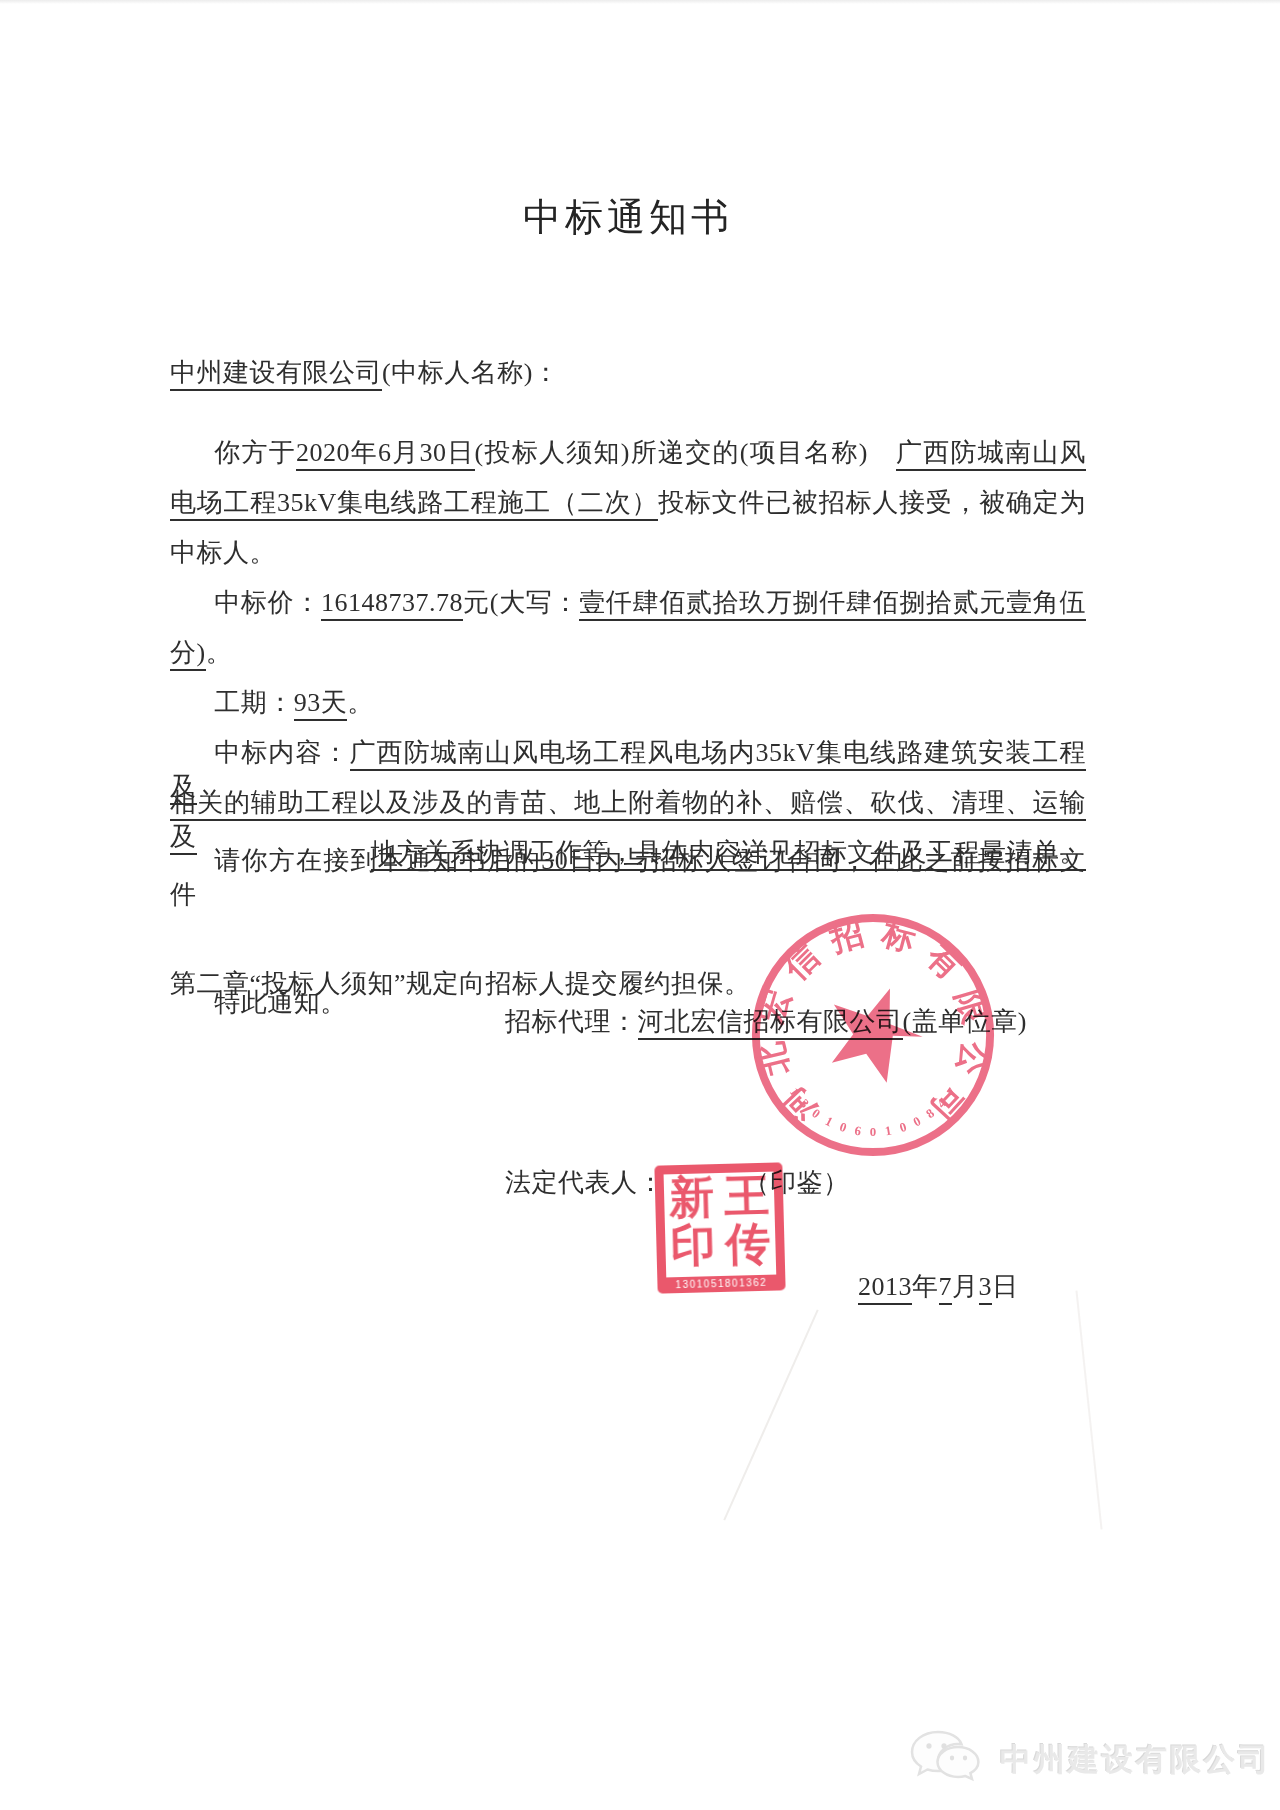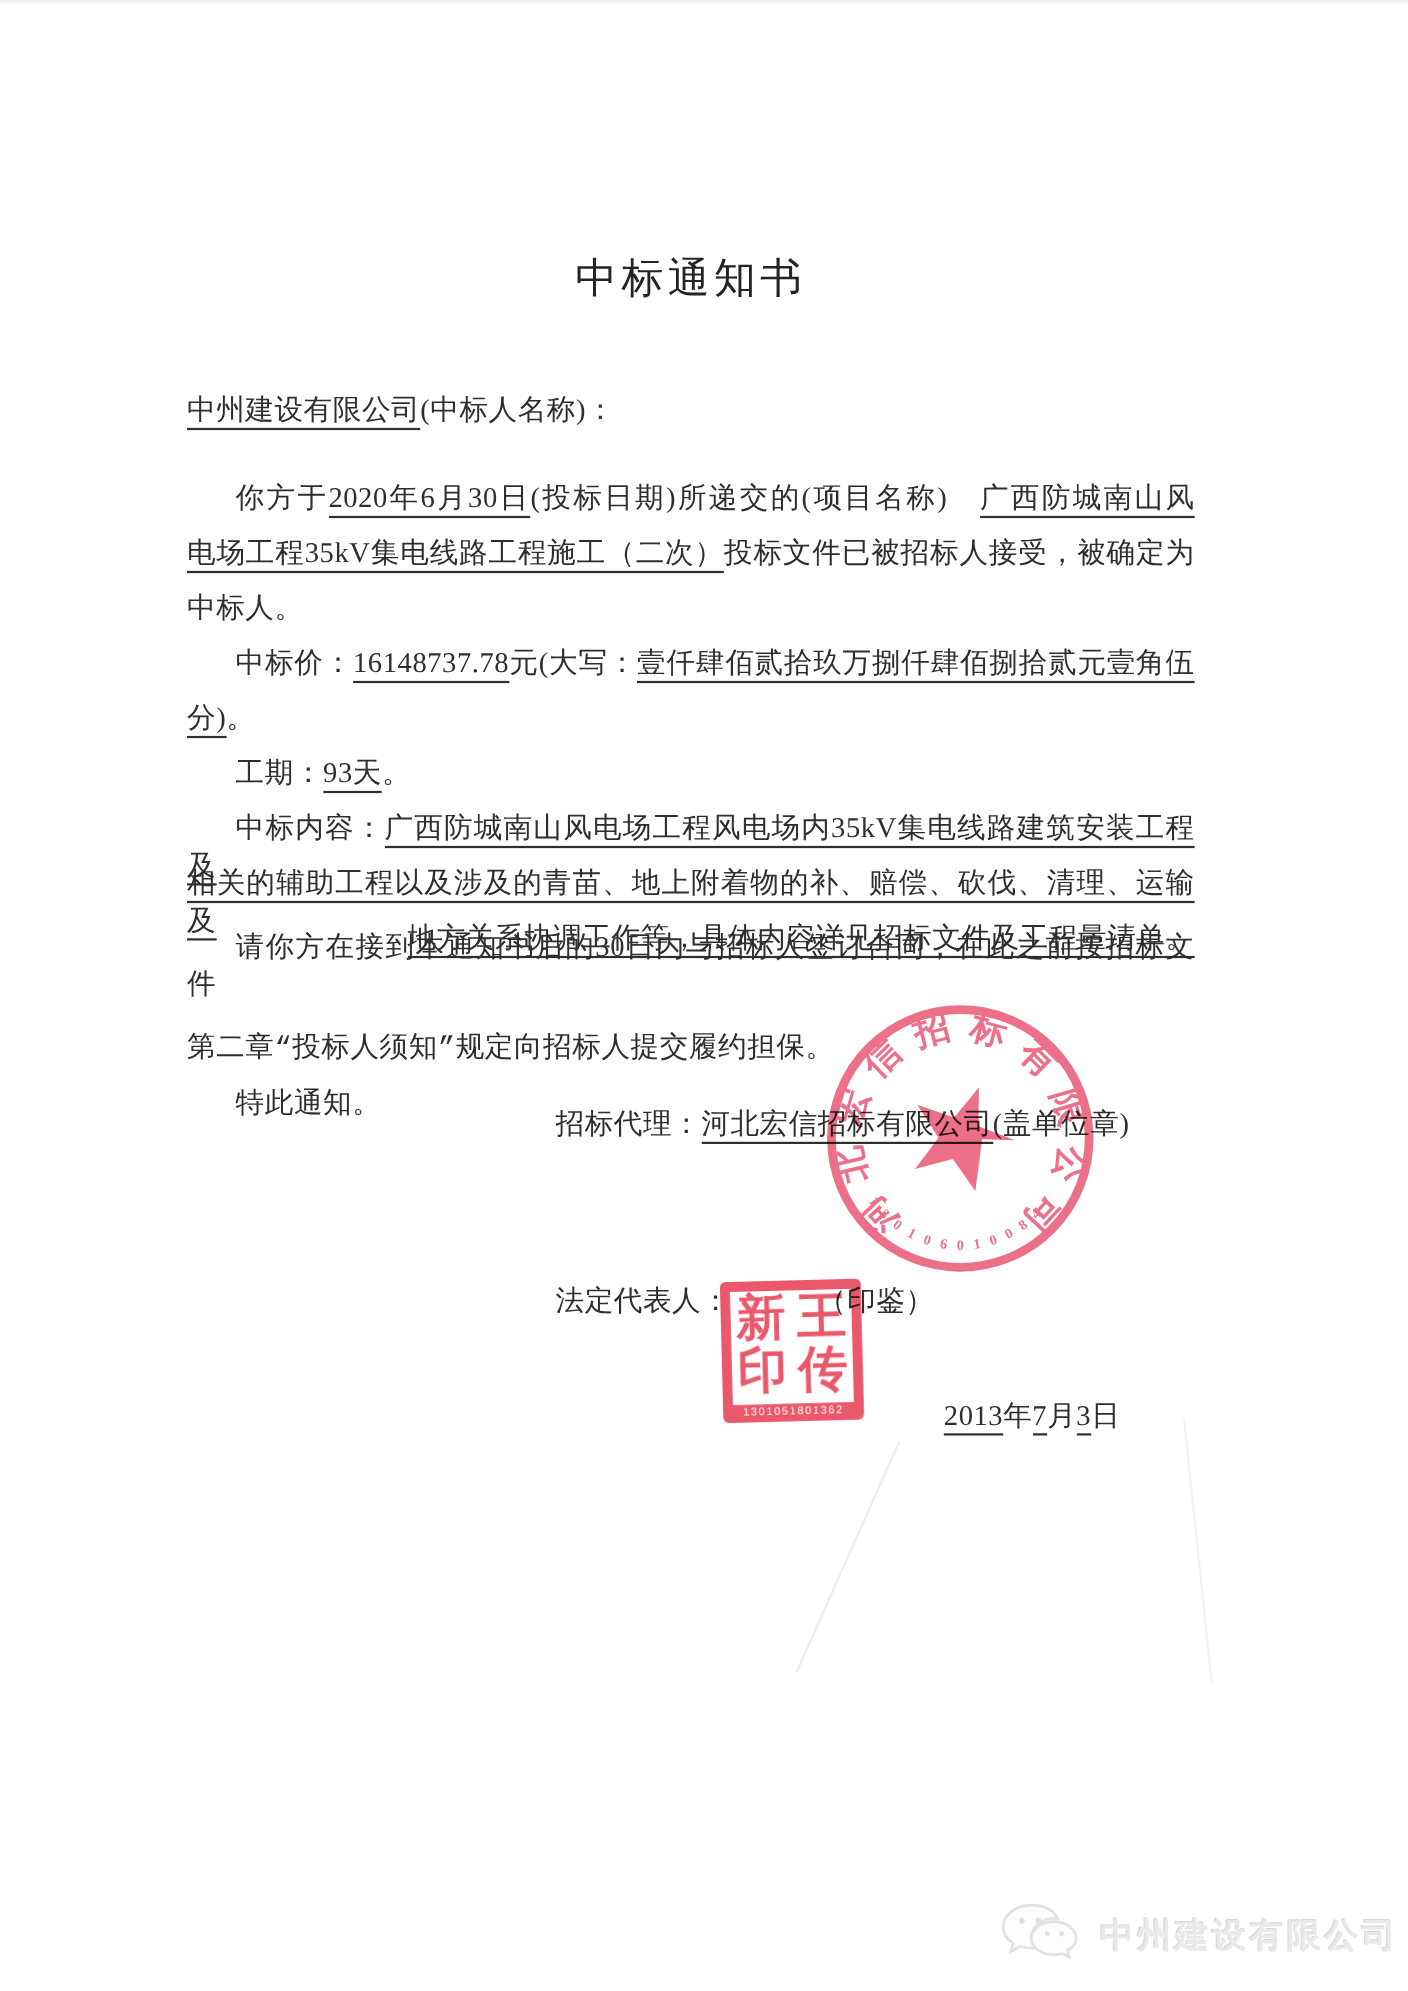--- a/index.html
+++ b/index.html
@@ -8,21 +8,21 @@
     width:1280px;height:1810px;
     background:#ffffff;
     overflow:hidden;
     font-family:"Liberation Serif","DejaVu Serif",serif;
     color:#2e2e2e;
   }
   .scan-edge-top{position:absolute;top:0;left:0;width:100%;height:4px;background:linear-gradient(#ececec,#ffffff);}
   .doc-title{
     position:absolute;top:196px;left:170px;width:916px;
     text-align:center;font-size:38px;letter-spacing:4px;color:#242424;
-    line-height:42px;white-space:nowrap;margin-top:36px;
+    line-height:42px;white-space:nowrap;
   }
   .line{
     position:absolute;left:170px;width:916px;
     font-size:26px;line-height:34px;color:#2e2e2e;
     letter-spacing:0.5px;
   }
   .line.nowrap{white-space:nowrap;}
   .line.justify{text-align:justify;text-align-last:justify;}
   .line.indent{text-indent:1.7em;}
   .line .u{border-bottom:2px solid #2f2f2f;padding-bottom:2px;}
@@ -72,31 +72,31 @@
 </head>
 <body>
 
 <div class="page">
   <div class="scan-edge-top"></div>
 
   <div class="doc-title">中标通知书</div>
 
   <div>
       <div class="line nowrap" style="top: 356px;"><span class="u">中州建设有限公司</span><span>(中标人名称)：</span></div>
-      <div class="line justify indent" style="top: 436px;"><span>你方于</span><span class="u">2020年6月30日</span><span>(投标日期)所递交的(项目名称)</span><span>　</span><span class="u">广西防城南山风</span></div>
+      <div class="line justify indent" style="top: 436px;"><span>你方于</span><span class="u">2020年6月30日</span><span>(投标人须知)所递交的(项目名称)</span><span>　</span><span class="u">广西防城南山风</span></div>
       <div class="line justify" style="top: 486px;"><span class="u">电场工程35kV集电线路工程施工（二次）</span><span>投标文件已被招标人接受，被确定为</span></div>
       <div class="line nowrap" style="top: 536px;"><span>中标人。</span></div>
       <div class="line justify indent" style="top: 586px;"><span>中标价：</span><span class="u">16148737.78</span><span>元(大写：</span><span class="u">壹仟肆佰贰拾玖万捌仟肆佰捌拾贰元壹角伍</span></div>
       <div class="line nowrap" style="top: 636px;"><span class="u">分)</span><span>。</span></div>
       <div class="line indent nowrap" style="top: 686px;"><span>工期：</span><span class="u">93天</span><span>。</span></div>
       <div class="line justify indent" style="top: 736px;"><span>中标内容：</span><span class="u">广西防城南山风电场工程风电场内35kV集电线路建筑安装工程及</span></div>
       <div class="line justify" style="top: 786px;"><span class="u">相关的辅助工程以及涉及的青苗、地上附着物的补、赔偿、砍伐、清理、运输及</span></div>
       <div class="line nowrap" style="top: 836px; text-align: right;"><span class="u">地方关系协调工作等，具体内容详见招标文件及工程量清单。</span></div>
       <div class="line justify indent" style="top: 844px;"><span>请你方在接到本通知书后的30日内与招标人签订合同，在此之前按招标文件</span></div>
-      <div class="line nowrap" style="top: 936px; font-family: Liberation Mono, monospace;"><span>第二章“投标人须知”规定向招标人提交履约担保。</span></div>
+      <div class="line nowrap" style="top: 967px;"><span>第二章“投标人须知”规定向招标人提交履约担保。</span></div>
       <div class="line indent nowrap" style="top: 986px;"><span>特此通知。</span></div>
       <div class="line nowrap" style="top: 1005px; left: 505px; width: auto;"><span>招标代理：</span><span class="u">河北宏信招标有限公司</span><span>(盖单位章)</span></div>
       <div class="line nowrap" style="top: 1166px; left: 505px; width: auto;"><span>法定代表人：</span><span>　　　</span><span>（印鉴）</span></div>
       <div class="line nowrap" style="top: 1270px; left: 858px; width: auto;"><span class="u">2013</span><span>年</span><span class="u">7</span><span>月</span><span class="u">3</span><span>日</span></div>
     </div>
 
   <svg class="stamp-circle" viewBox="0 0 260 260">
     <circle cx="130" cy="130" r="118" fill="none" stroke-width="8" stroke="#e8506e"></circle>
     <polygon transform="translate(130 130) rotate(20)" points="0,-50 -11.8,-16.2 -47.6,-15.5 -19,6.2 -29.4,40.5 0,20 29.4,40.5 19,-6.2 47.6,-15.5 11.8,-16.2" fill="#e8506e"></polygon>
     <g fill="#e8506e">

